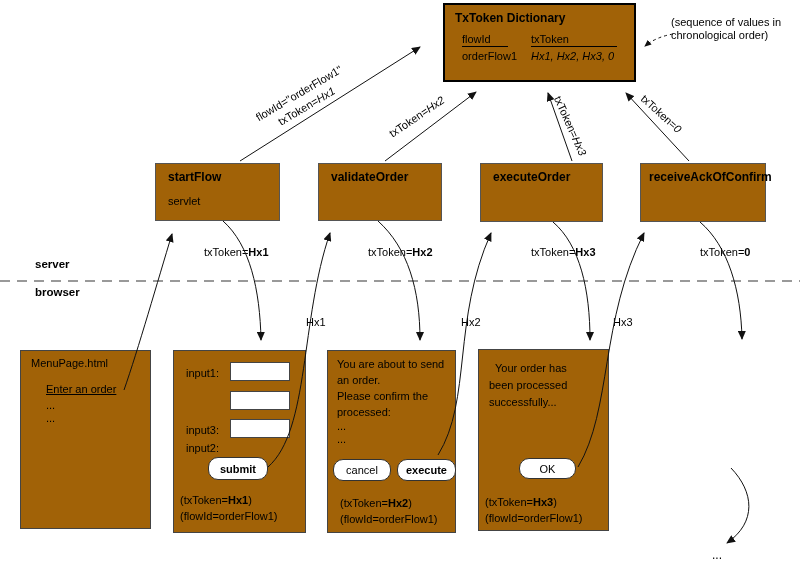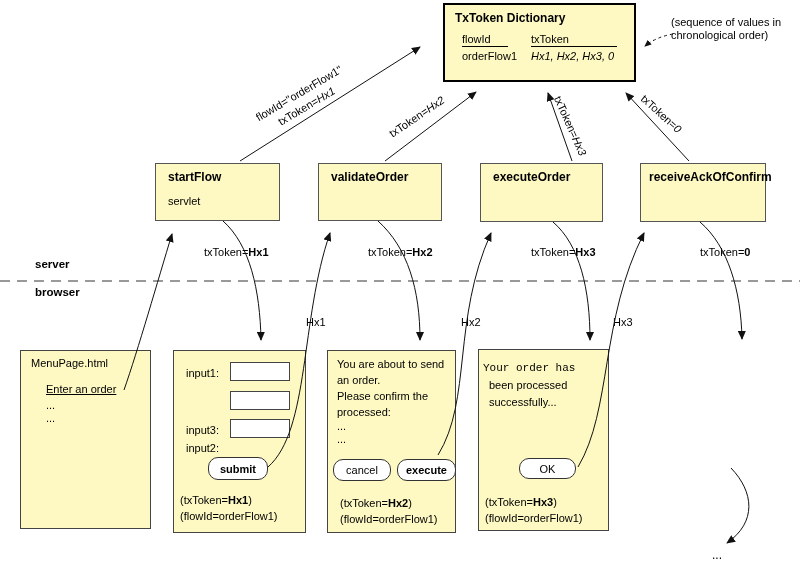--- a/index.html
+++ b/index.html
@@ -1,19 +1,19 @@
 <!DOCTYPE html>
 <html><head>
 <meta charset="utf-8">
 <style>
   html,body{margin:0;padding:0;background:#fff;}
   .stage{position:relative;width:800px;height:563px;background:#fff;overflow:hidden;
          font-family:"Liberation Sans",sans-serif;font-size:11px;color:#000;}
   .abs{position:absolute;white-space:nowrap;}
-  .box{position:absolute;background:#fef9c3;border:1px solid #555;}
+  .box{position:absolute;background:#a16207;border:1px solid #555;}
   .dict{border:2px solid #000;}
   .page{border:1px solid #444;}
   .bold{font-weight:bold;}
   .it{font-style:italic;}
   .u{border-bottom:1px solid #000;padding-bottom:1px;}
   .link{text-decoration:underline;cursor:pointer;}
   .btn{position:absolute;border:1.5px solid #333;border-radius:10px;background:#fff;
        display:flex;align-items:center;justify-content:center;cursor:pointer;}
   .tfield{position:absolute;border:1px solid #444;background:#fff;}
   .rlabel{position:absolute;white-space:nowrap;text-align:center;line-height:15px;}
@@ -110,21 +110,21 @@
     <div class="abs" style="left:9px;top:69px;">...</div>
     <div class="abs" style="left:9px;top:82px;">...</div>
     <div class="btn" style="left:5px;top:108px;width:56px;height:20px;">cancel</div>
     <div class="btn bold" style="left:69px;top:108px;width:57px;height:20px;">execute</div>
     <div class="abs" style="left:12px;top:146px;">
       <span>(txToken=</span><span class="bold">Hx2</span><span>)</span></div>
     <div class="abs" style="left:12px;top:162px;">(flowId=orderFlow1)</div>
   </div>
 
   <div class="box page" style="left:478px;top:349px;width:129px;height:180px;">
-    <div class="abs" style="left:4px;top:12px;font-family:Liberation Mono, monospace;">Your order has</div>
+    <div class="abs" style="left:16px;top:12px;">Your order has</div>
     <div class="abs" style="left:10px;top:29px;">been processed</div>
     <div class="abs" style="left:10px;top:46px;">successfully...</div>
     <div class="btn" style="left:40px;top:108px;width:55px;height:19px;">OK</div>
     <div class="abs" style="left:6px;top:146px;">
       <span>(txToken=</span><span class="bold">Hx3</span><span>)</span></div>
     <div class="abs" style="left:6px;top:162px;">(flowId=orderFlow1)</div>
   </div>
 
 
   <div class="abs" style="left:712px;top:548px;font-size:12px;">...</div>

